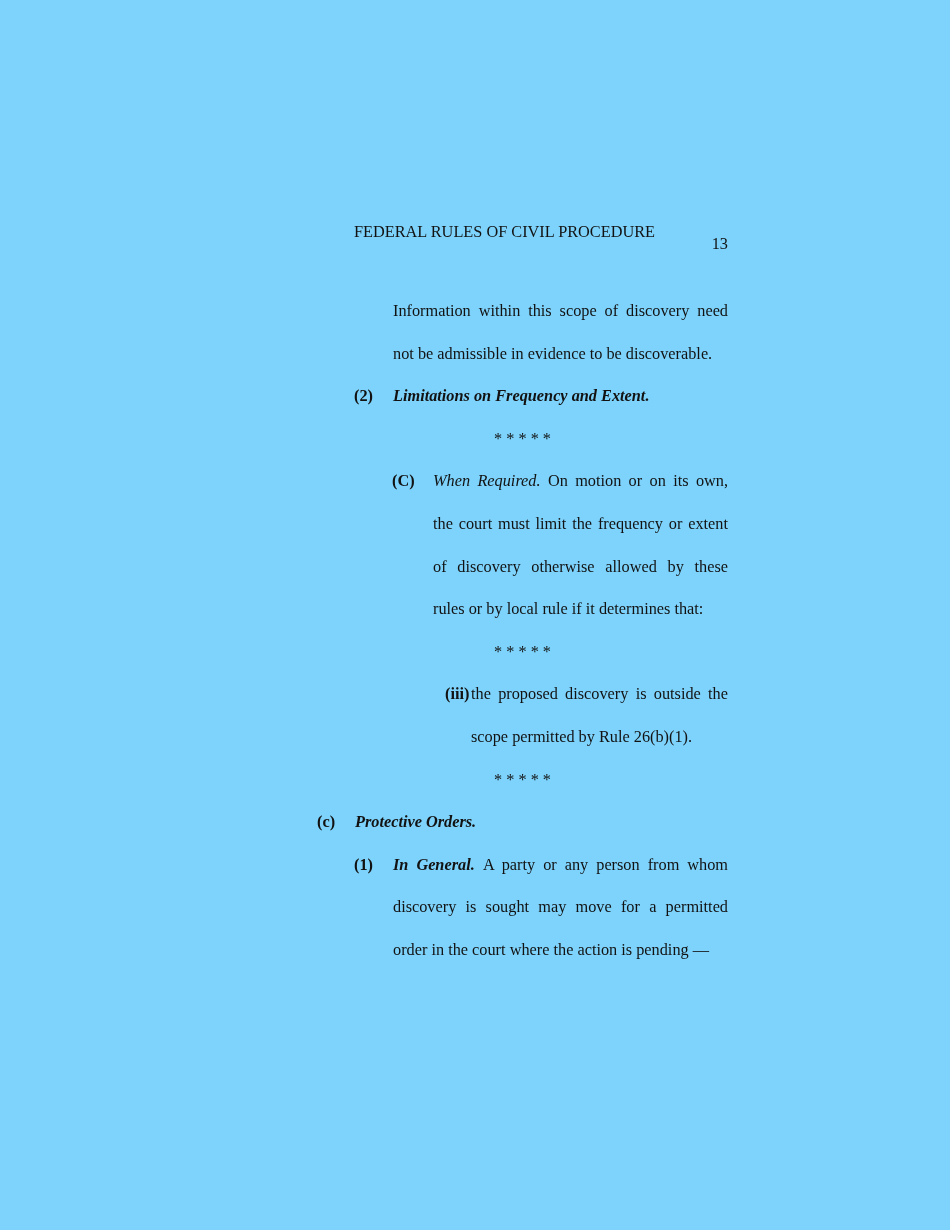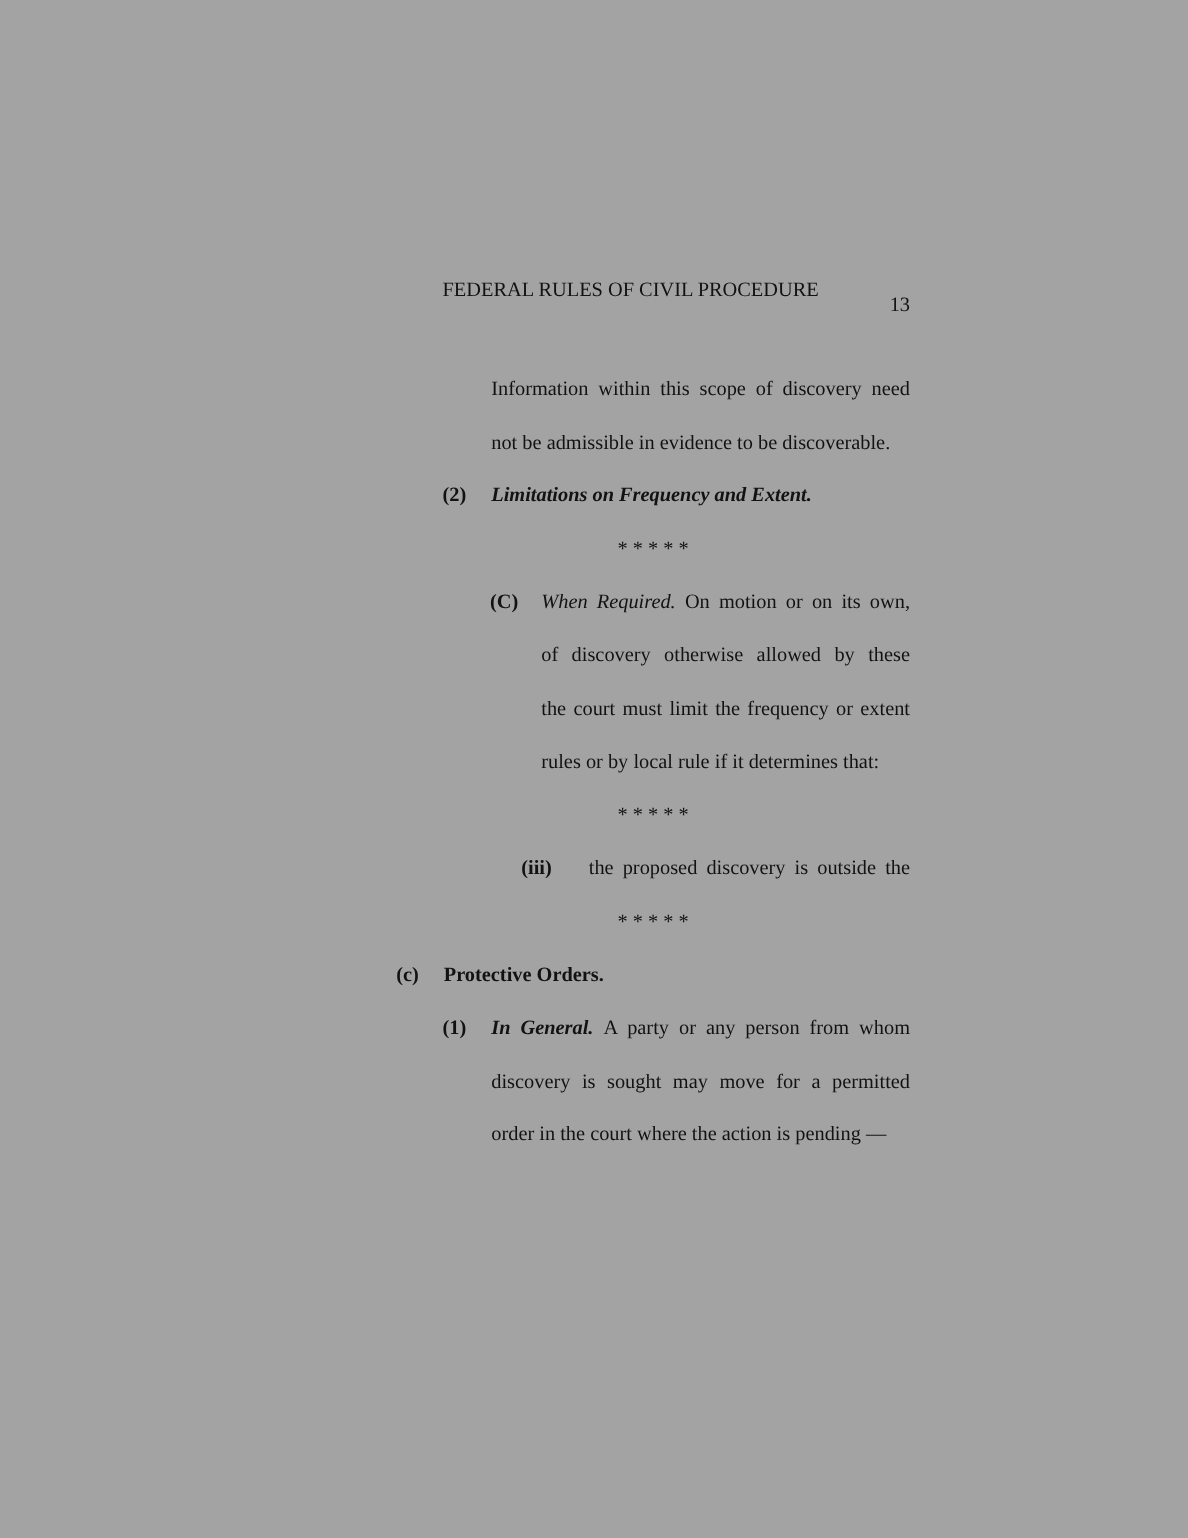--- a/index.html
+++ b/index.html
@@ -6,21 +6,21 @@
   html, body { background: #ffffff; }
   body {
     width: 950px; height: 1230px;
     position: relative;
     font-family: "Liberation Serif", "DejaVu Serif", serif;
     color: #121212;
     overflow: hidden;
   }
   .page {
     position: absolute; inset: 0;
-    background: #a3a3a3;
+    background: #7dd3fc;
   }
   
   .header {
     position: absolute;
     top: 222px; left: 281px; width: 447px;
     font-size: 16.3px; line-height: 20px;
   }
   .header .title { display: block; text-align: center; }
   .header .pageno { position: absolute; right: 0; top: 12px; }
 
@@ -40,25 +40,25 @@
   .ind-c  { padding-left: 38px;  }  
   .ind-2  { padding-left: 76px;  }  
   .ind-3  { padding-left: 116px; }  
   .ind-4  { padding-left: 154px; }  
 
   
   .lbl { position: absolute; top: 0; font-weight: bold; white-space: nowrap; }
   .lbl.l0 { left: 0; }      
   .lbl.l1 { left: 37px; }   
   .lbl.l2 { left: 75px; }   
-  .lbl.l3 { left: 100px; }  
+  .lbl.l3 { left: 128px; }  
 
   .bi { font-weight: bold; font-style: italic; }
   .it { font-style: italic; }
-  .b  { font-weight: bold; }
+  .b  { font-weight: bold; font-style: italic; }
 </style>
 </head>
 <body>
 
 <div class="page">
 
   <div class="header">
     <span class="title">FEDERAL RULES OF CIVIL PROCEDURE</span>
     <span class="pageno">13</span>
   </div>
@@ -79,36 +79,39 @@
 
     <div class="line center">
       <span>* * * * *</span>
     </div>
 
     <div class="line just ind-3">
       <span class="lbl l2">(C)</span>
       <span class="it">When Required.</span><span> On motion or on its own,</span>
     </div>
     <div class="line just ind-3">
-      <span>of discovery otherwise allowed by these</span>
+      <span>the court must limit the frequency or extent</span>
     </div>
     <div class="line just ind-3">
-      <span>the court must limit the frequency or extent</span>
+      <span>of discovery otherwise allowed by these</span>
     </div>
     <div class="line left ind-3">
       <span>rules or by local rule if it determines that:</span>
     </div>
 
     <div class="line center">
       <span>* * * * *</span>
     </div>
 
     <div class="line just ind-4">
       <span class="lbl l3">(iii)</span>
       <span>the proposed discovery is outside the</span>
+    </div>
+    <div class="line left ind-4">
+      <span>scope permitted by Rule 26(b)(1).</span>
     </div>
 
     <div class="line center">
       <span>* * * * *</span>
     </div>
 
     <div class="line left ind-c">
       <span class="lbl l0">(c)</span>
       <span class="b">Protective Orders.</span>
     </div>

